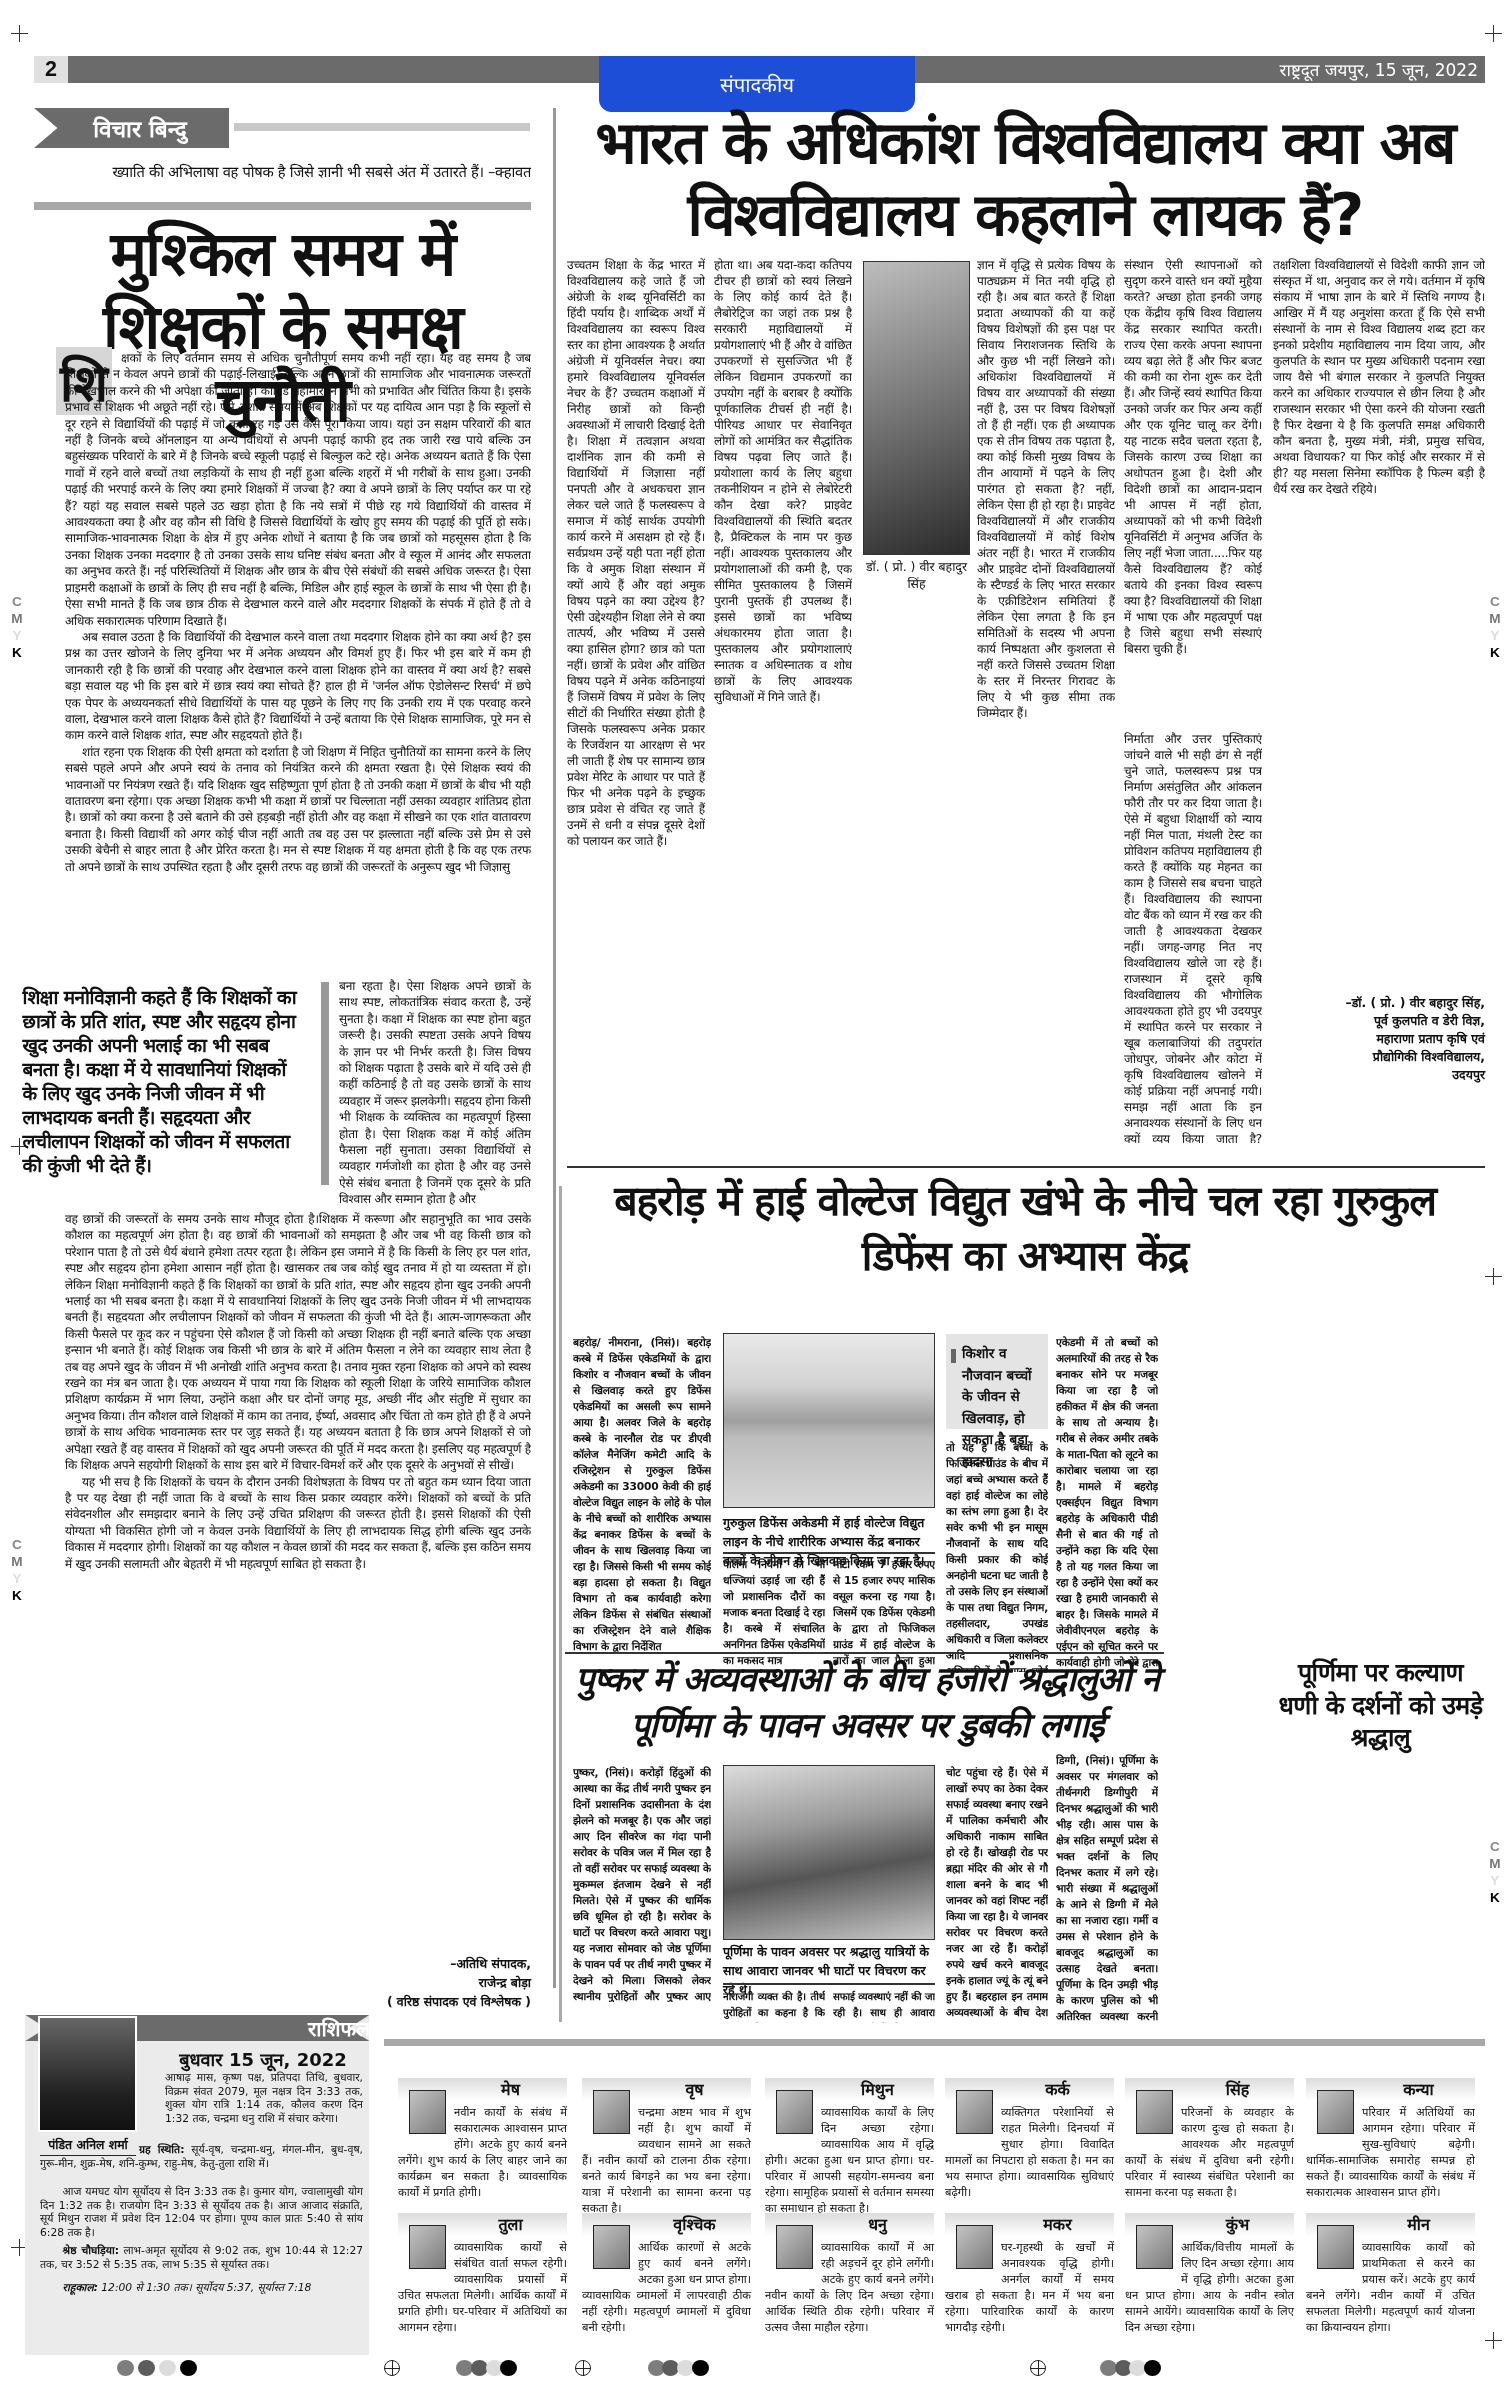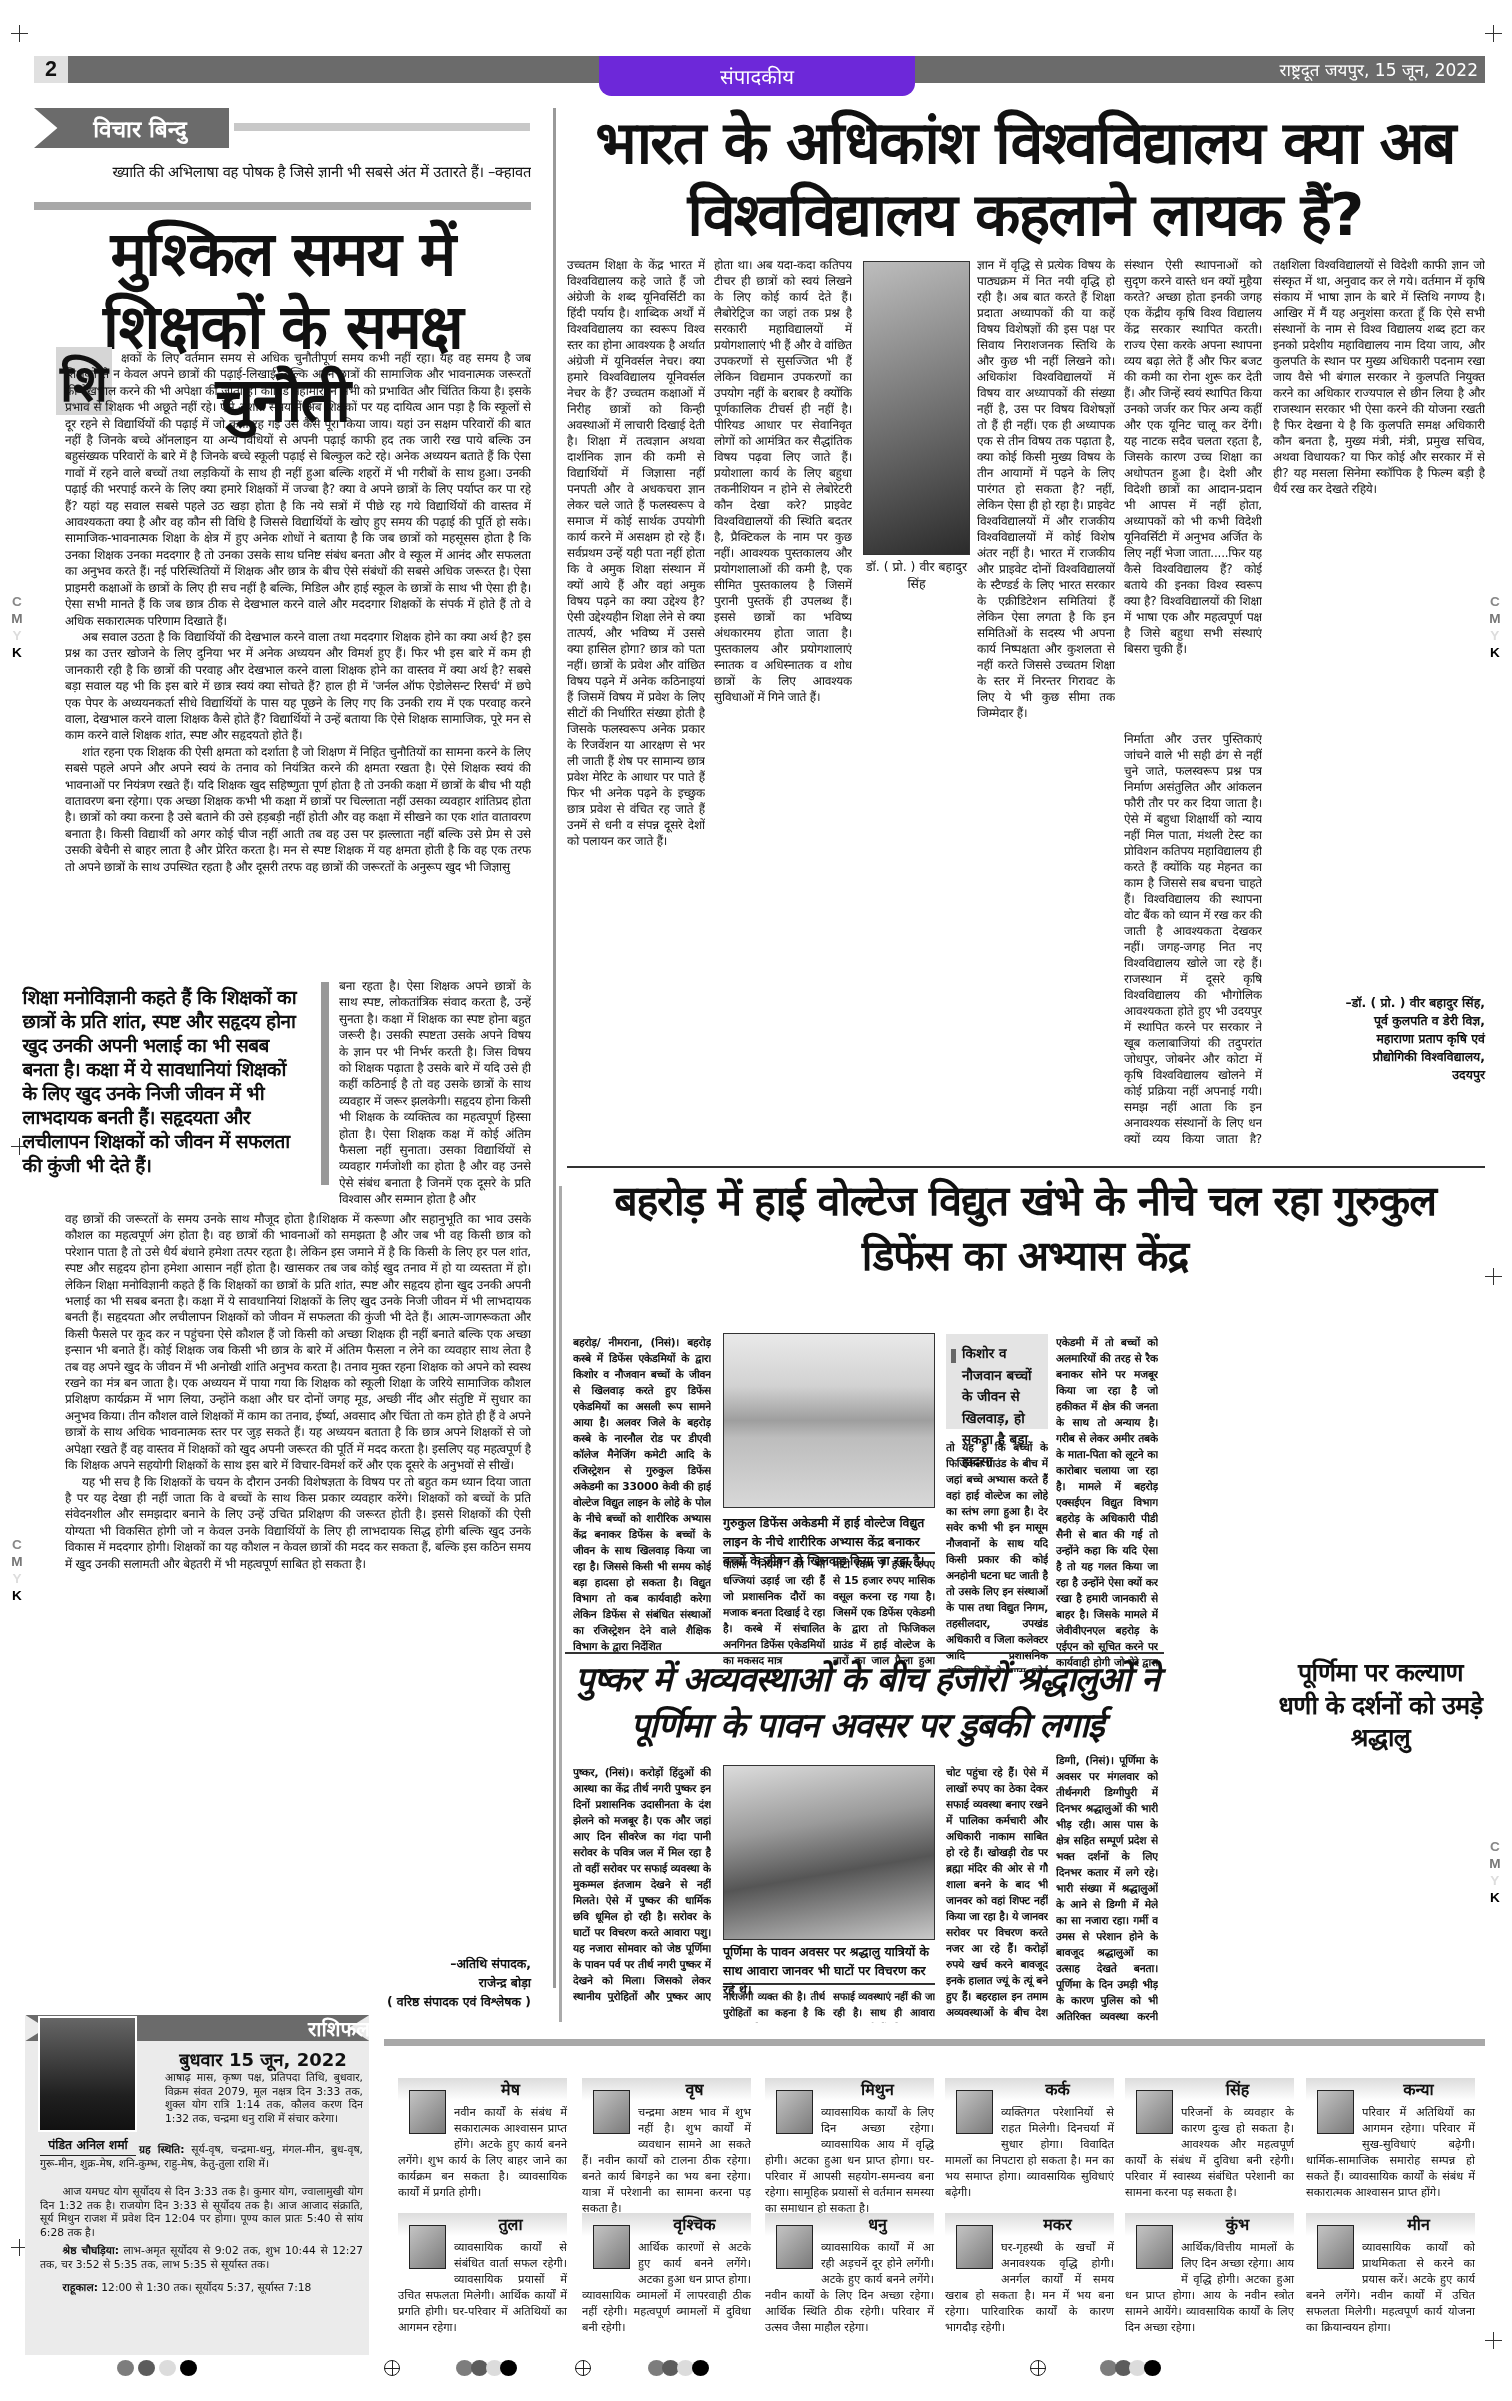--- a/index.html
+++ b/index.html
@@ -7,21 +7,21 @@
   body { position: relative; font-family: "DejaVu Sans", sans-serif; color: #111; }
 
   .abs { position: absolute; }
   .reg-mark { position: absolute; width: 17px; height: 17px; }
   .reg-mark::before { content: ""; position: absolute; left: 8px; top: 0; width: 0.6px; height: 17px; background: #333; }
   .reg-mark::after { content: ""; position: absolute; top: 8px; left: 0; height: 0.6px; width: 17px; background: #333; }
 
   
   .header-band { position: absolute; left: 34px; top: 56px; width: 1451px; height: 27px; background: #6b6b6b; }
   .page-num-box { position: absolute; left: 34px; top: 56px; width: 34px; height: 27px; background: #e0e0e0; display:flex; align-items:center; justify-content:center; font: bold 21.5px "Liberation Sans", sans-serif; color:#111; }
-  .section-tab { position: absolute; left: 599px; top: 56px; width: 316px; height: 40px; background: #6d28d9; border-radius: 0 0 12.4px 12.4px; display:flex; align-items:center; justify-content:center; color:#fff; font: 20.3px "DejaVu Sans", sans-serif; }
+  .section-tab { position: absolute; left: 599px; top: 56px; width: 316px; height: 56px; background: #1d4ed8; border-radius: 0 0 12.4px 12.4px; display:flex; align-items:center; justify-content:center; color:#fff; font: 20.3px "DejaVu Sans", sans-serif; }
   .masthead-date { position: absolute; right: 34px; top: 56px; height: 27px; display:flex; align-items:center; color:#fff; font: 17px "DejaVu Sans", sans-serif; }
 
   
   .vb-label { position: absolute; left: 34px; top: 108px; width: 195px; height: 40px; background: #6b6b6b; clip-path: polygon(0 0, 100% 0, 100% 100%, 0 100%, 12% 50%); color:#fff; font: bold 22.6px "DejaVu Sans", sans-serif; display:flex; align-items:center; justify-content:center; padding-left: 17px;}
   .vb-bar { position: absolute; left: 234px; top: 123px; width: 296px; height: 8px; background: #c8c8c8; }
   .vb-quote { position: absolute; left: 34px; top: 161px; width: 497px; font: 14.7px "DejaVu Sans", sans-serif; letter-spacing:-0.3px; white-space:nowrap; overflow:hidden;text-align:right; }
   .grey-rule { position: absolute; background: #a8a8a8; }
   .vline { position: absolute; width: 2.8px; background: #999; }
 
   
@@ -169,21 +169,21 @@
 <div class="rashi-text" style="left:165px;top:2071px;width:198px;">आषाढ़ मास, कृष्ण पक्ष, प्रतिपदा तिथि, बुधवार, विक्रम संवत 2079, मूल नक्षत्र दिन 3:33 तक, शुक्ल योग रात्रि 1:14 तक, कौलव करण दिन 1:32 तक, चन्द्रमा धनु राशि में संचार करेगा।</div>
 <div class="rashi-text" style="left:40px;top:2143px;width:323px;text-indent:99px;">
   <b>ग्रह स्थिति:</b>
   <span>सूर्य-वृष, चन्द्रमा-धनु, मंगल-मीन, बुध-वृष, गुरू-मीन, शुक्र-मेष, शनि-कुम्भ, राहु-मेष, केतु-तुला राशि में।</span>
 </div>
 <div class="rashi-text" style="left:40px;top:2185px;width:323px;text-indent:22.6px;">आज यमघट योग सूर्योदय से दिन 3:33 तक है। कुमार योग, ज्वालामुखी योग दिन 1:32 तक है। राजयोग दिन 3:33 से सूर्योदय तक है। आज आजाद संक्राति, सूर्य मिथुन राजश में प्रवेश दिन 12:04 पर होगा। पूण्य काल प्रातः 5:40 से सांय 6:28 तक है।</div>
 <div class="rashi-text" style="left:40px;top:2244px;width:323px;text-indent:22.6px;">
   <b>श्रेष्ठ चौघड़िया:</b>
   <span>लाभ-अमृत सूर्योदय से 9:02 तक, शुभ 10:44 से 12:27 तक, चर 3:52 से 5:35 तक, लाभ 5:35 से सूर्यास्त तक।</span>
 </div>
-<div class="rashi-text" style="left:40px;top:2281px;width:323px;text-indent:22.6px;">
+<div class="rashi-text" style="left:40px;top:2281px;width:323px;text-indent:22.6px;font-style:italic;">
   <b>राहूकाल:</b>
   <span>12:00 से 1:30 तक। सूर्योदय 5:37, सूर्यास्त 7:18</span>
 </div>
 
 <div class="sign-card" style="left:398px;top:2078px;">
   <div class="sign-head">
       <div class="sign-name">मेष</div>
     </div>
   <div class="sign-icon"></div>
   <div class="sign-text">नवीन कार्यों के संबंध में सकारात्मक आश्वासन प्राप्त होंगे। अटके हुए कार्य बनने लगेंगे। शुभ कार्य के लिए बाहर जाने का कार्यक्रम बन सकता है। व्यावसायिक कार्यों में प्रगति होगी।</div>

